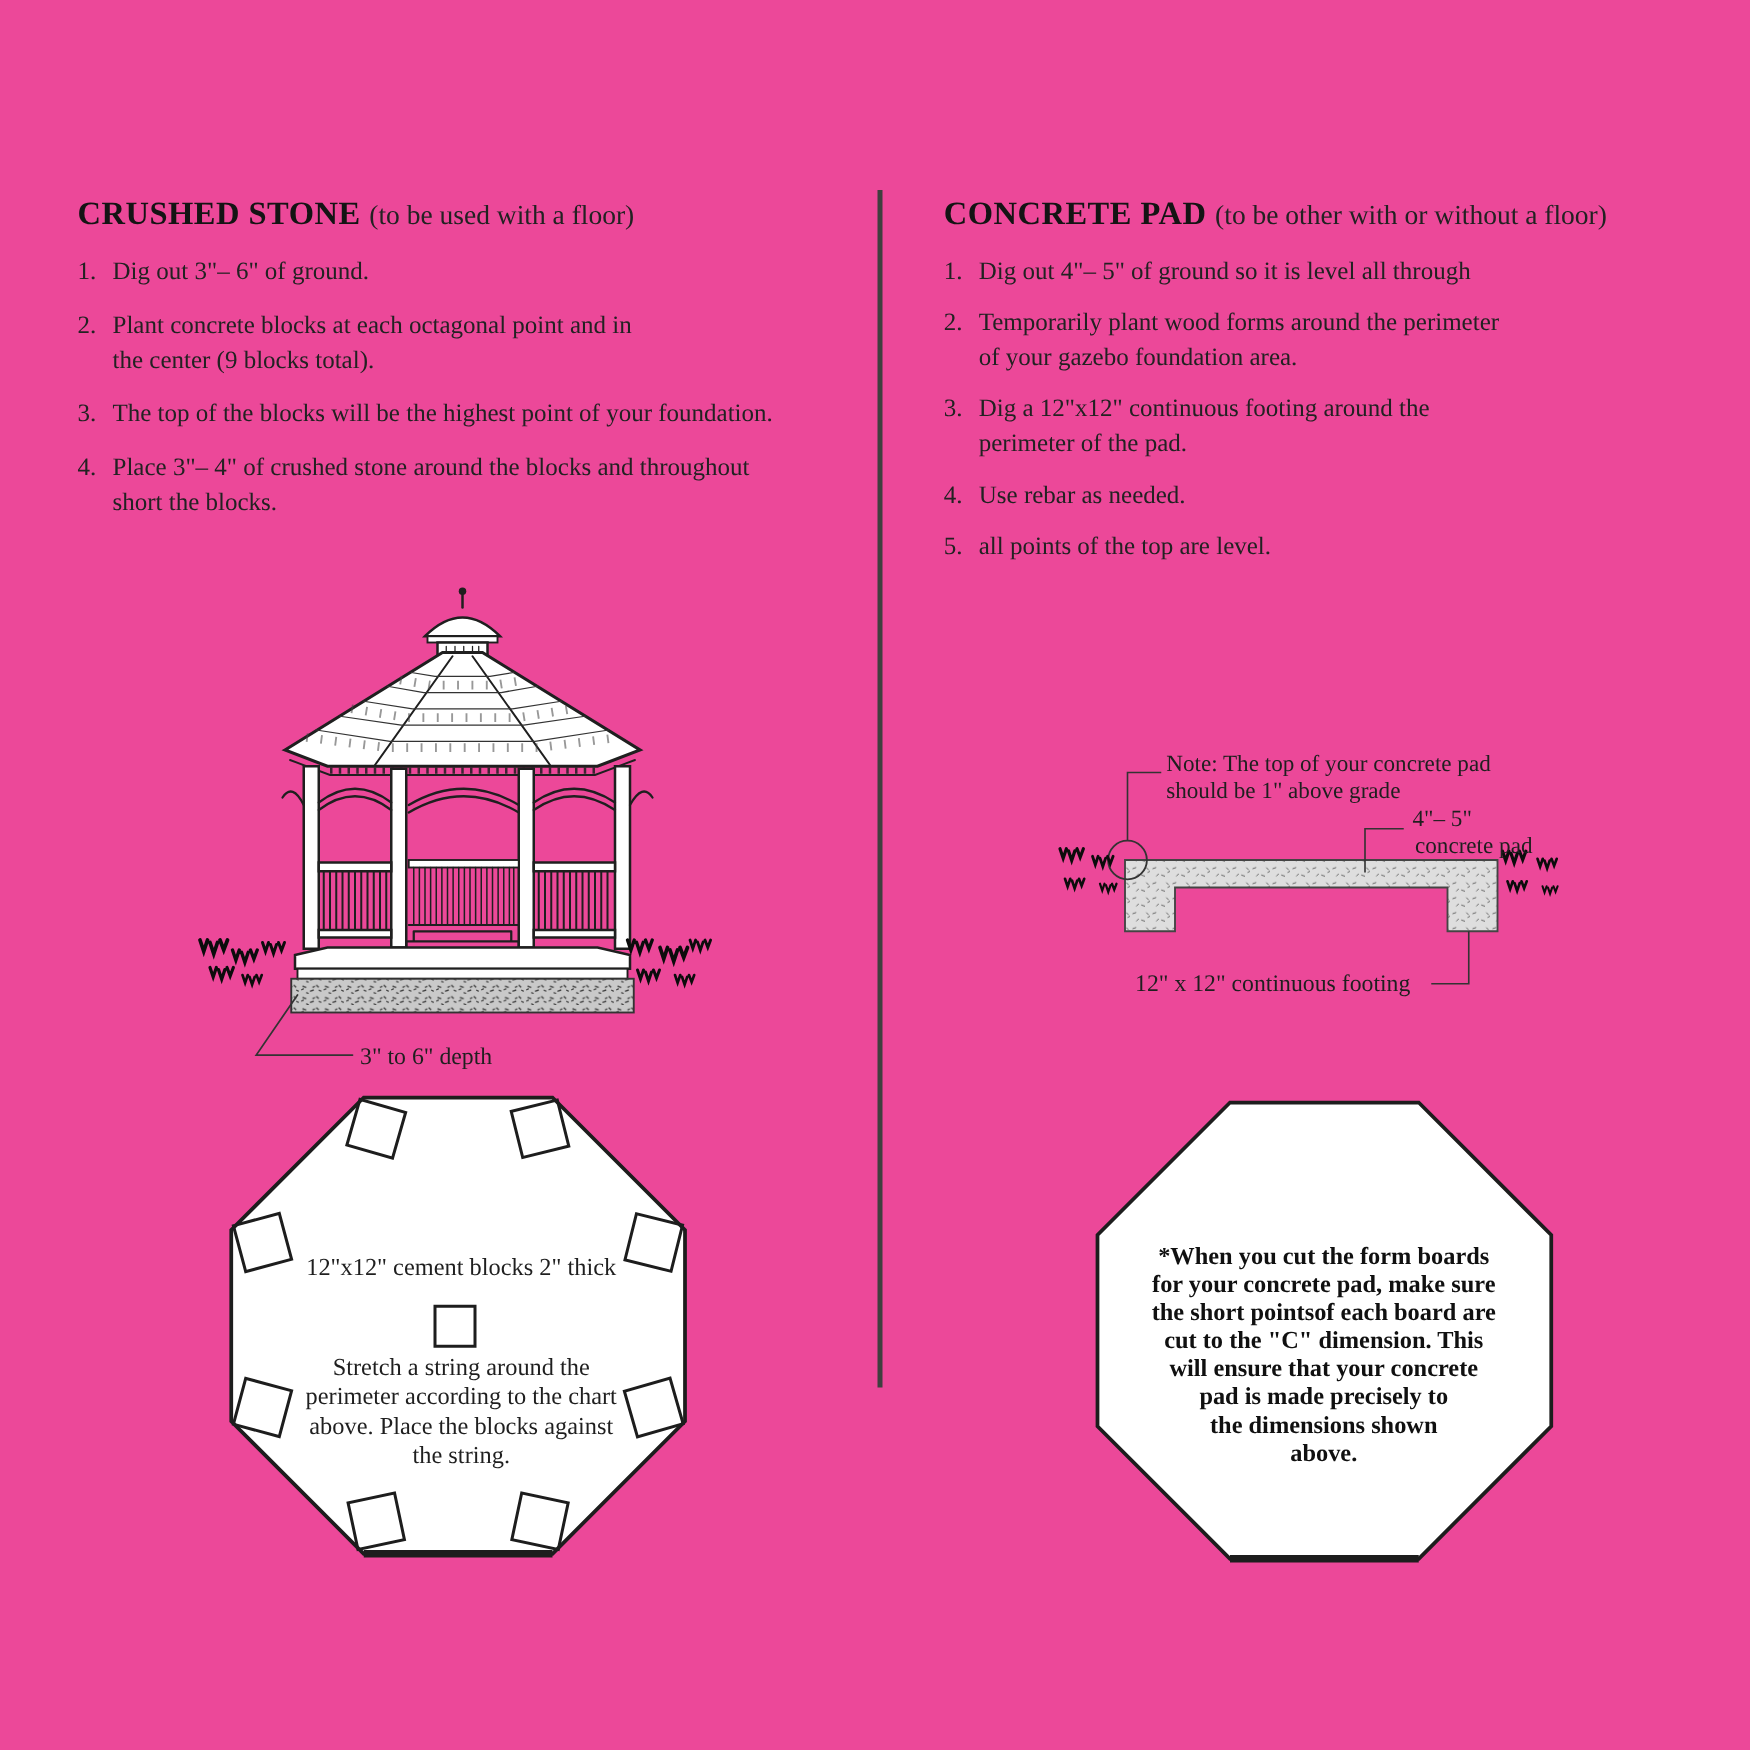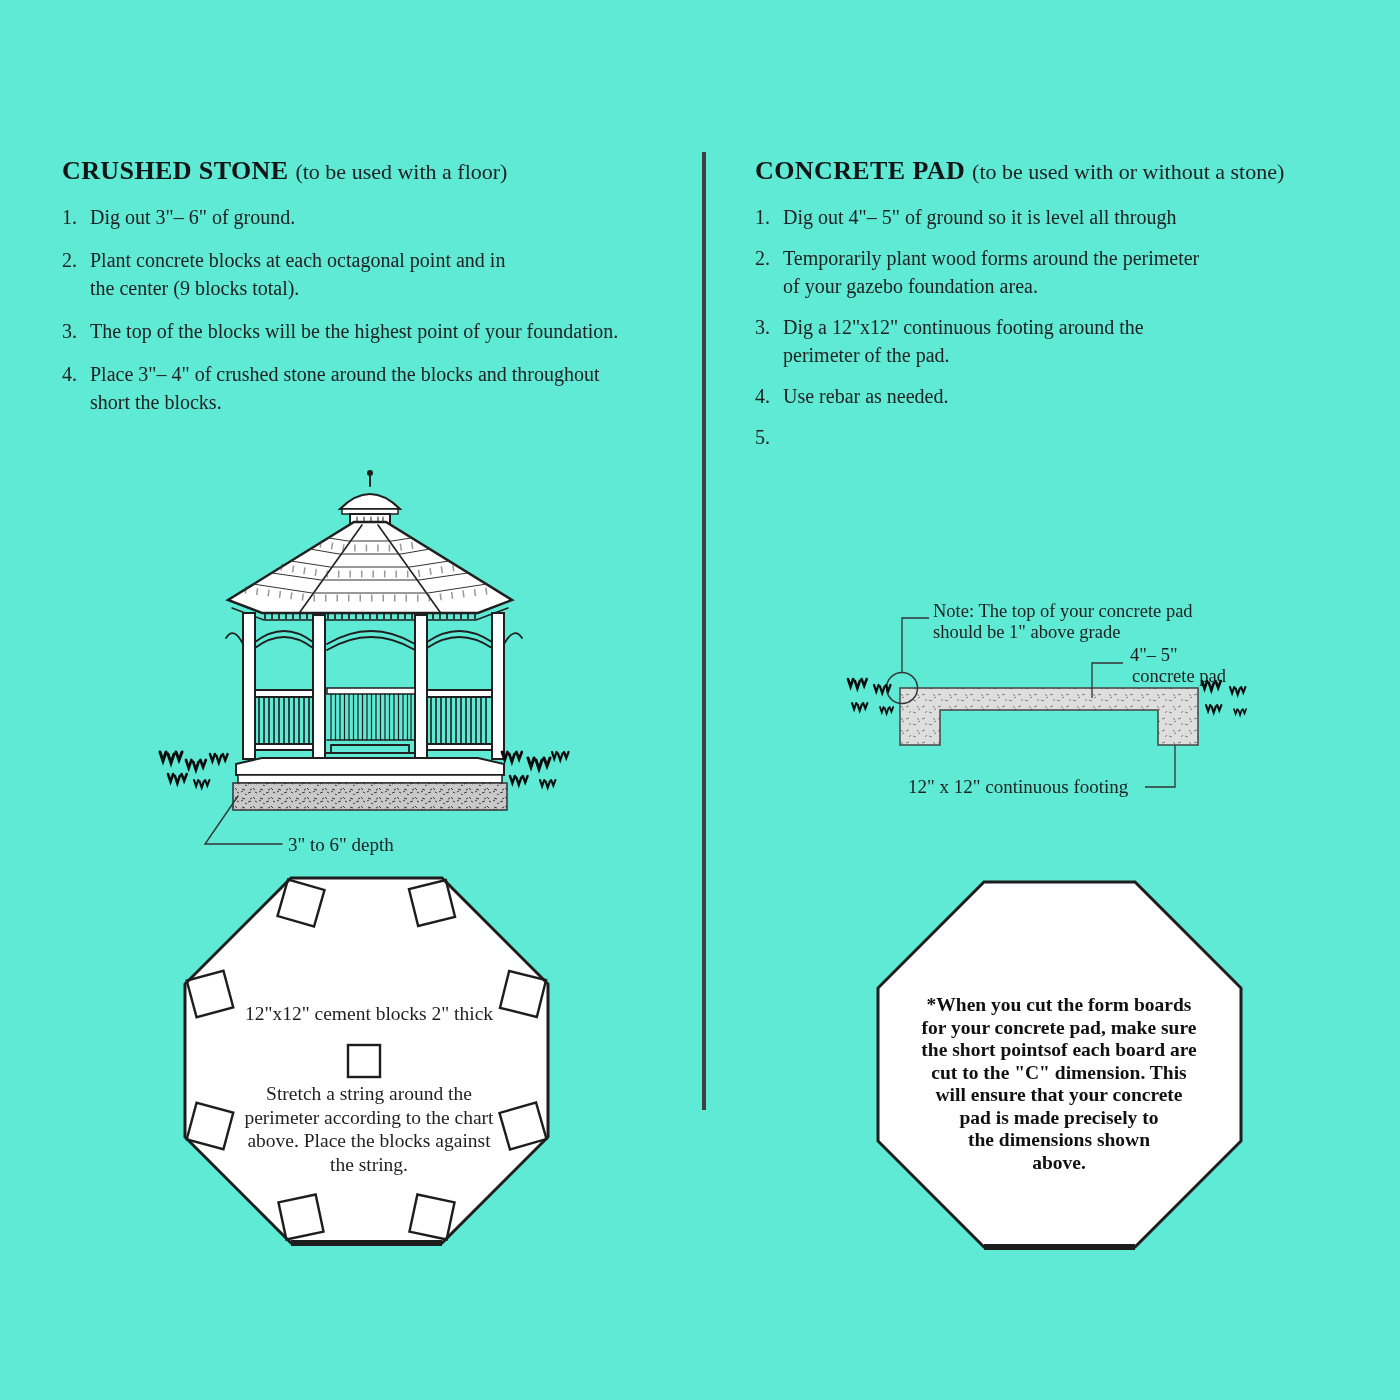--- a/index.html
+++ b/index.html
@@ -1,16 +1,16 @@
 <!DOCTYPE html>
 <html><head>
 <meta charset="utf-8">
 <style>
   html,body{margin:0;padding:0;background:#fff;}
-  .page{position:relative;width:1400px;height:1400px;background:#5eead4;overflow:hidden;
+  .page{position:relative;width:1400px;height:1400px;background:#ec4899;overflow:hidden;
         font-family:"Liberation Serif","DejaVu Serif",serif;color:#222;}
   .divider{position:absolute;left:702px;top:152px;width:4px;height:958px;background:#3f3f3f;}
   .col{position:absolute;top:156px;}
   .col-left{left:62px;width:606px;}
   .col-right{left:755px;width:620px;}
   .sec-title{margin:0 0 16px 0;font-size:26px;line-height:30px;font-weight:bold;color:#141414;letter-spacing:.4px;}
   .sec-title .suffix{font-weight:normal;font-size:22px;letter-spacing:0;color:#222;}
   ol.steps{list-style:none;margin:0;padding:0;font-size:20px;line-height:28px;}
   .steps li{display:flex;margin-bottom:15px;}
   .steps .num{width:28px;flex:none;}
@@ -58,21 +58,21 @@
         <span class="num">4.</span>
         <span class="body">
           <div>Place 3"– 4" of crushed stone around the blocks and throughout</div>
           <div>short the blocks.</div>
         </span>
       </li>
     </ol>
   </section>
 
   <section class="col col-right">
-    <h1 class="sec-title"><span>CONCRETE PAD</span> <span class="suffix">(to be used with or without a stone)</span></h1>
+    <h1 class="sec-title"><span>CONCRETE PAD</span> <span class="suffix">(to be other with or without a floor)</span></h1>
     <ol class="steps">
       <li>
         <span class="num">1.</span>
         <span class="body">
           <div>Dig out 4"– 5" of ground so it is level all through</div>
         </span>
       </li>
       <li>
         <span class="num">2.</span>
         <span class="body">
@@ -89,20 +89,21 @@
       </li>
       <li>
         <span class="num">4.</span>
         <span class="body">
             <div>Use rebar as needed.</div>
           </span>
       </li>
       <li>
         <span class="num">5.</span>
         <span class="body">
+          <div>all points of the top are level.</div>
         </span>
       </li>
     </ol>
   </section>
 
   <svg class="svg-gazebo" width="440" height="400" viewBox="0 0 440 400">
     <defs>
       <pattern id="crushedPat" width="18" height="9" patternUnits="userSpaceOnUse">
         <rect width="18" height="9" fill="#c9c9c9"></rect>
         <path d="M2,3 l3,1 M8,7 l3,-1 M13,2 l2,2 M5,8 l2,1 M15,6 l2,1 M1,6 l2,-1 M10,4 l2,-1" stroke="#3c3c3c" stroke-width="1" fill="none"></path>

